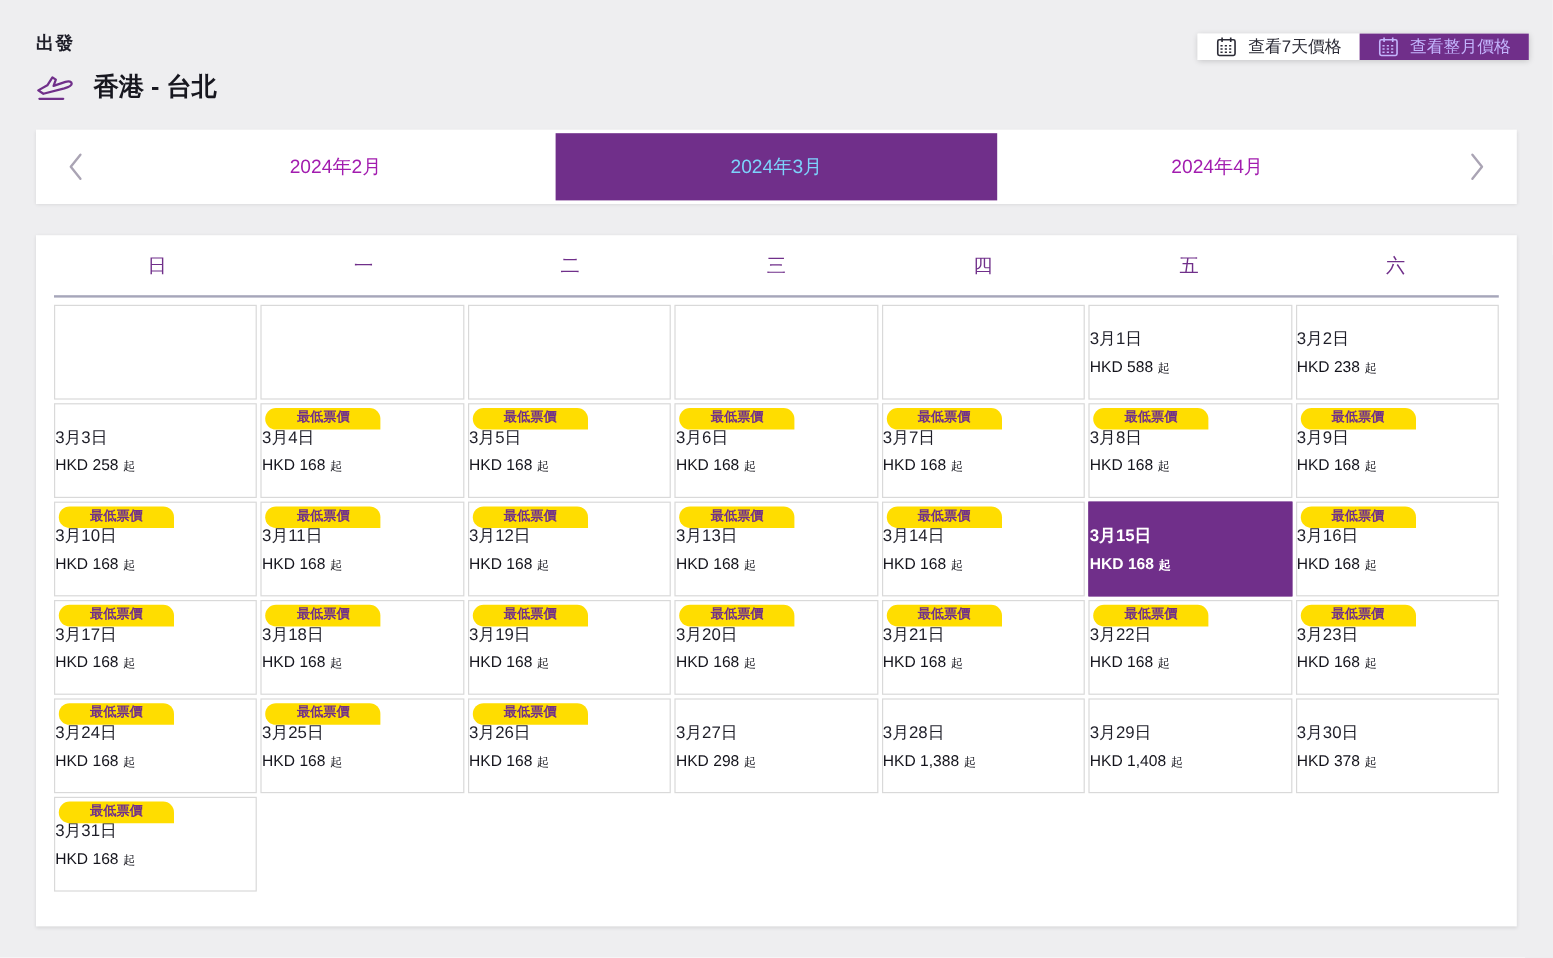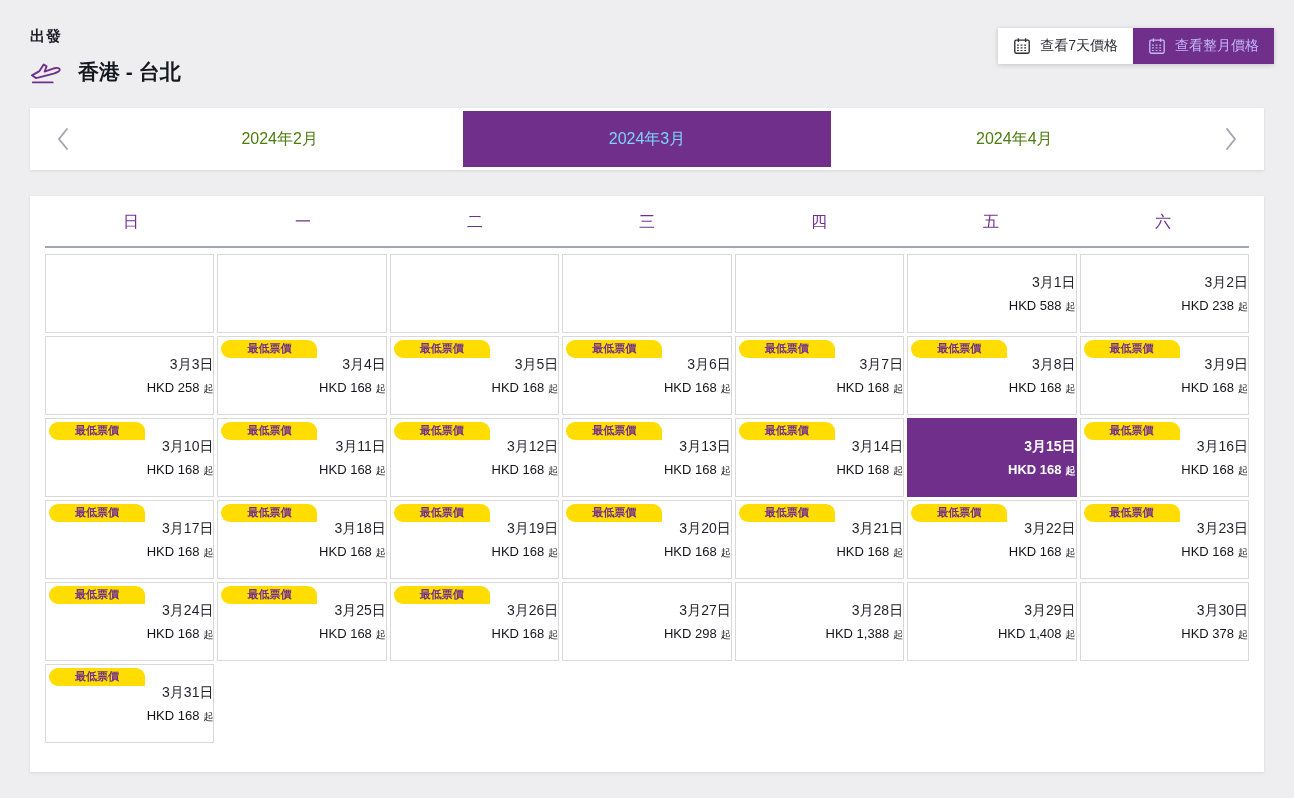--- a/index.html
+++ b/index.html
@@ -22,58 +22,58 @@
   .header{position:absolute;top:27px;left:30px;}
   .depart-label{font-size:15px;font-weight:700;letter-spacing:1px;}
   .route-row{display:flex;align-items:center;gap:14px;margin-top:12px;}
   .route-title{font-size:21px;font-weight:700;color:#17171f;}
   
   .view-toggle{
     position:absolute;top:28px;right:20px;display:flex;background:#fff;
     box-shadow:0 1px 5px rgba(0,0,0,.18);
   }
   .toggle-btn{
-    height:36px;display:flex;align-items:center;gap:9px;padding:0 15px;
+    height:22px;display:flex;align-items:center;gap:9px;padding:0 15px;
     font-size:14px;color:#2b2b36;border:none;background:#fff;cursor:pointer;
     font-family:inherit;white-space:nowrap;
   }
   .toggle-btn.active{background:var(--accent);color:#c4b5fd;}
   
   .tabbar{
     position:absolute;top:108px;left:30px;width:1234px;height:62px;
     background:#fff;display:flex;align-items:stretch;
     box-shadow:0 1px 3px rgba(0,0,0,.10);
   }
   .nav-chevron{
     width:66px;display:flex;align-items:center;justify-content:center;
     background:none;border:none;cursor:pointer;
   }
   .month-tab{
     flex:1;display:flex;align-items:center;justify-content:center;
-    font-size:16px;color:#4d7c0f;background:none;border:none;cursor:pointer;
+    font-size:16px;color:#a21caf;background:none;border:none;cursor:pointer;
     font-family:inherit;
   }
   .month-tab.active{background:var(--accent);color:#7dd3fc;margin:3px 0;}
   
   .panel{
     position:absolute;top:196px;left:30px;width:1234px;height:576px;
     background:#fff;box-shadow:0 1px 3px rgba(0,0,0,.10);
   }
   .weekdays{
     display:grid;grid-template-columns:repeat(7,1fr);
     margin:16px 15px 0;padding-bottom:13px;border-bottom:2px solid #a6a6ba;
   }
   .weekday{text-align:center;color:var(--accent);font-size:16px;}
   .day-grid{
     display:grid;grid-template-columns:repeat(7,1fr);grid-auto-rows:79px;
     gap:3px;margin:6px 15px 0;
   }
   .day-cell{
     border:1px solid var(--cell-border);position:relative;background:#fff;
-    display:flex;flex-direction:column;align-items:flex-end;justify-content:center;
+    display:flex;flex-direction:column;align-items:flex-start;justify-content:center;
     cursor:pointer;
   }
   .day-cell.empty{cursor:default;}
   .day-cell.selected{background:var(--accent);border-color:var(--accent);font-weight:bold;}
   .day-cell.selected .day-date,
   .day-cell.selected .day-price,
   .day-cell.selected .price-suffix{color:#fff;}
   .lowest-badge{
     position:absolute;top:3px;left:3px;background:var(--badge-bg);
     color:var(--accent);font-weight:700;font-size:11px;

